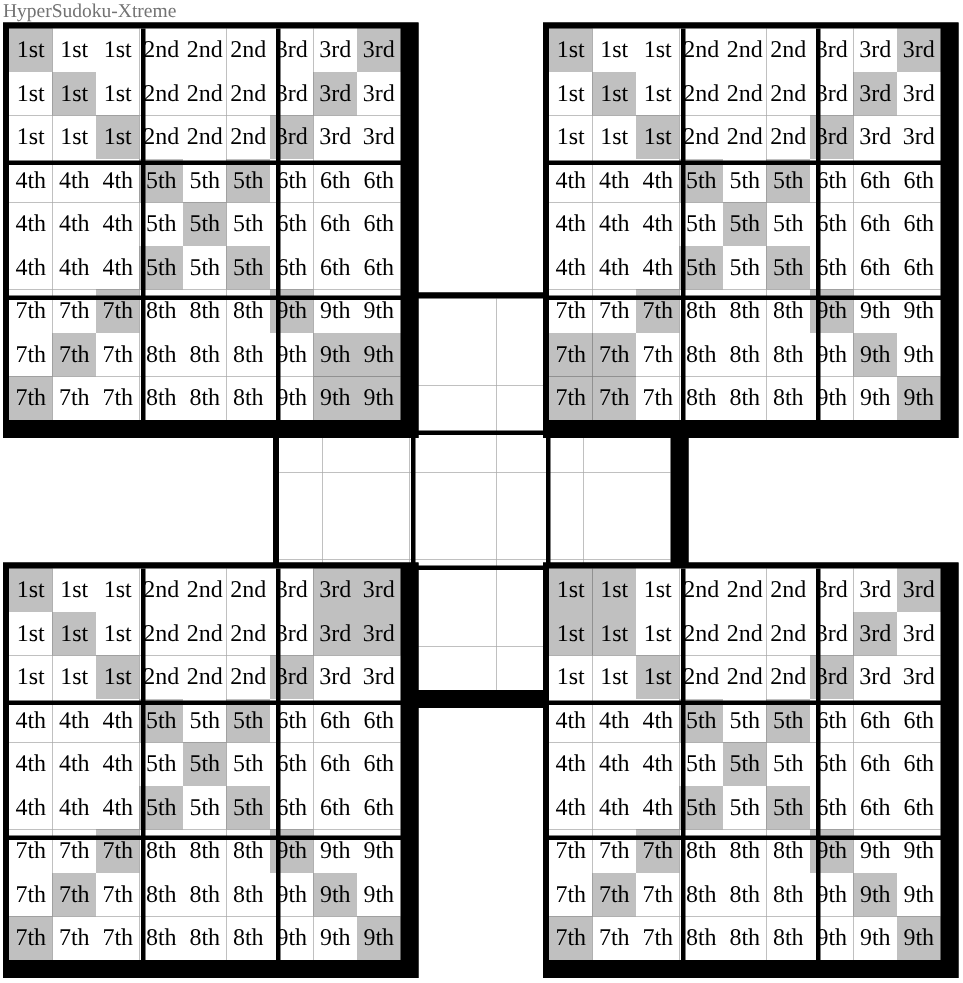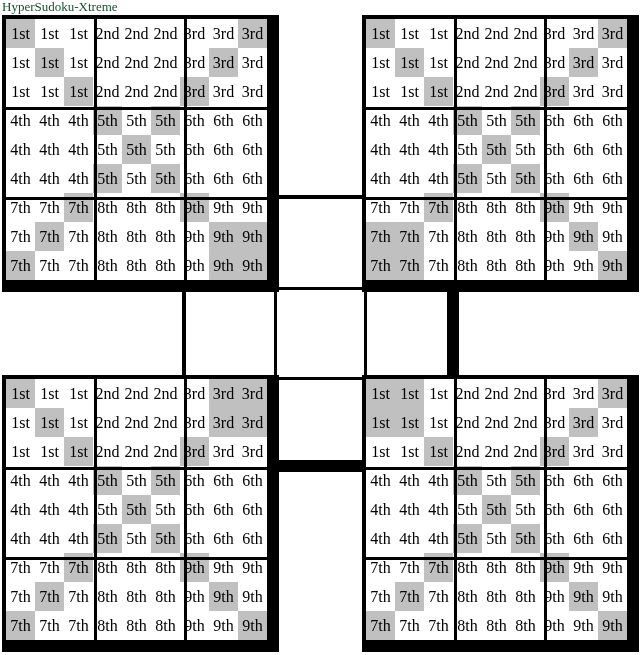--- a/index.html
+++ b/index.html
@@ -13,21 +13,21 @@
     height: 655px;
     overflow: hidden;
     font-family: "Liberation Serif", serif;
   }
   .page-title {
     position: absolute;
     left: 2px;
     top: 0px;
     font-size: 13px;
     line-height: 14px;
-    color: #14532d;
+    color: #737373;
     white-space: nowrap;
   }
   
   .sgrid {
     position: absolute;
     border: 4px solid #000000;
     background: #000000; 
     width: 269px;
     height: 269px;
     box-sizing: content-box;

